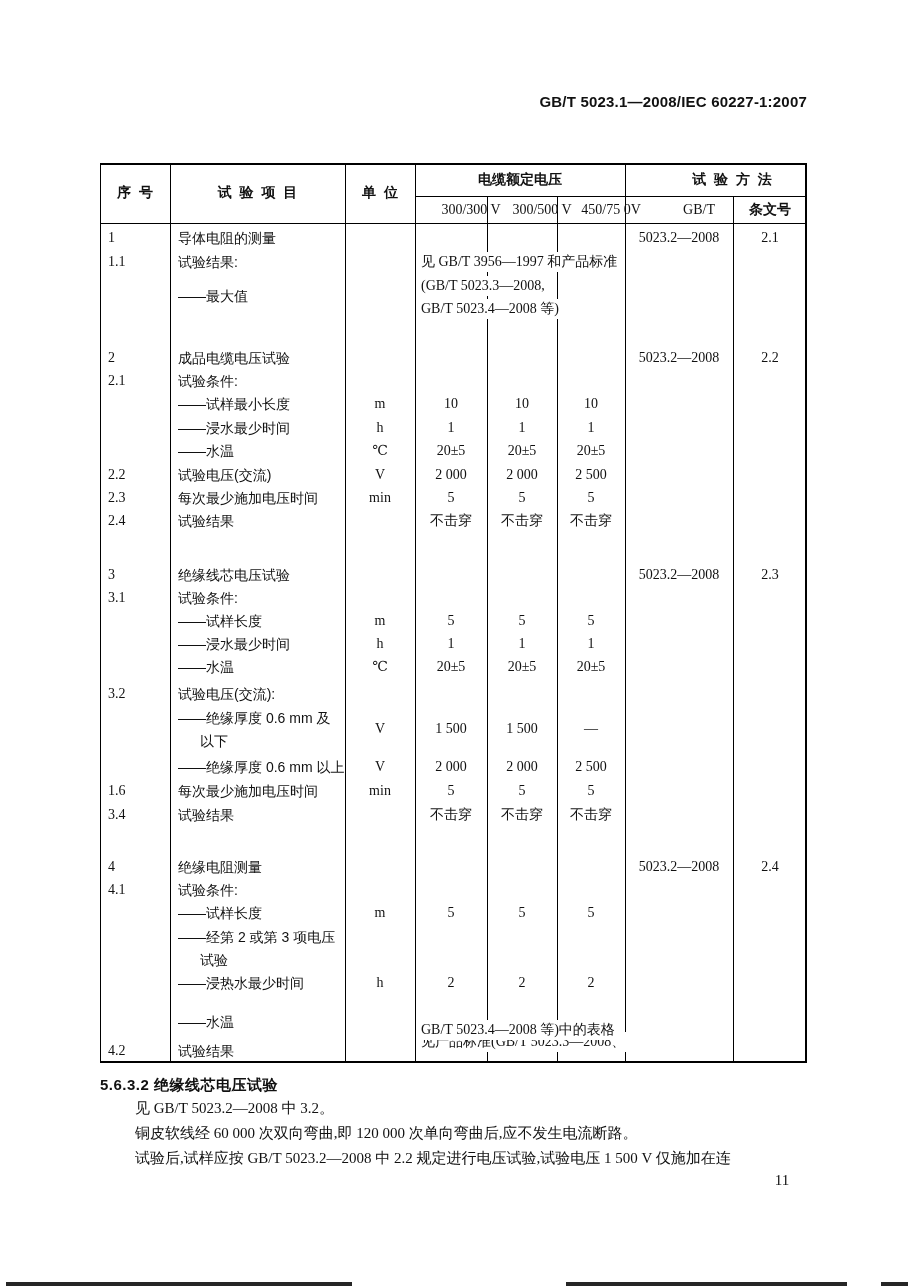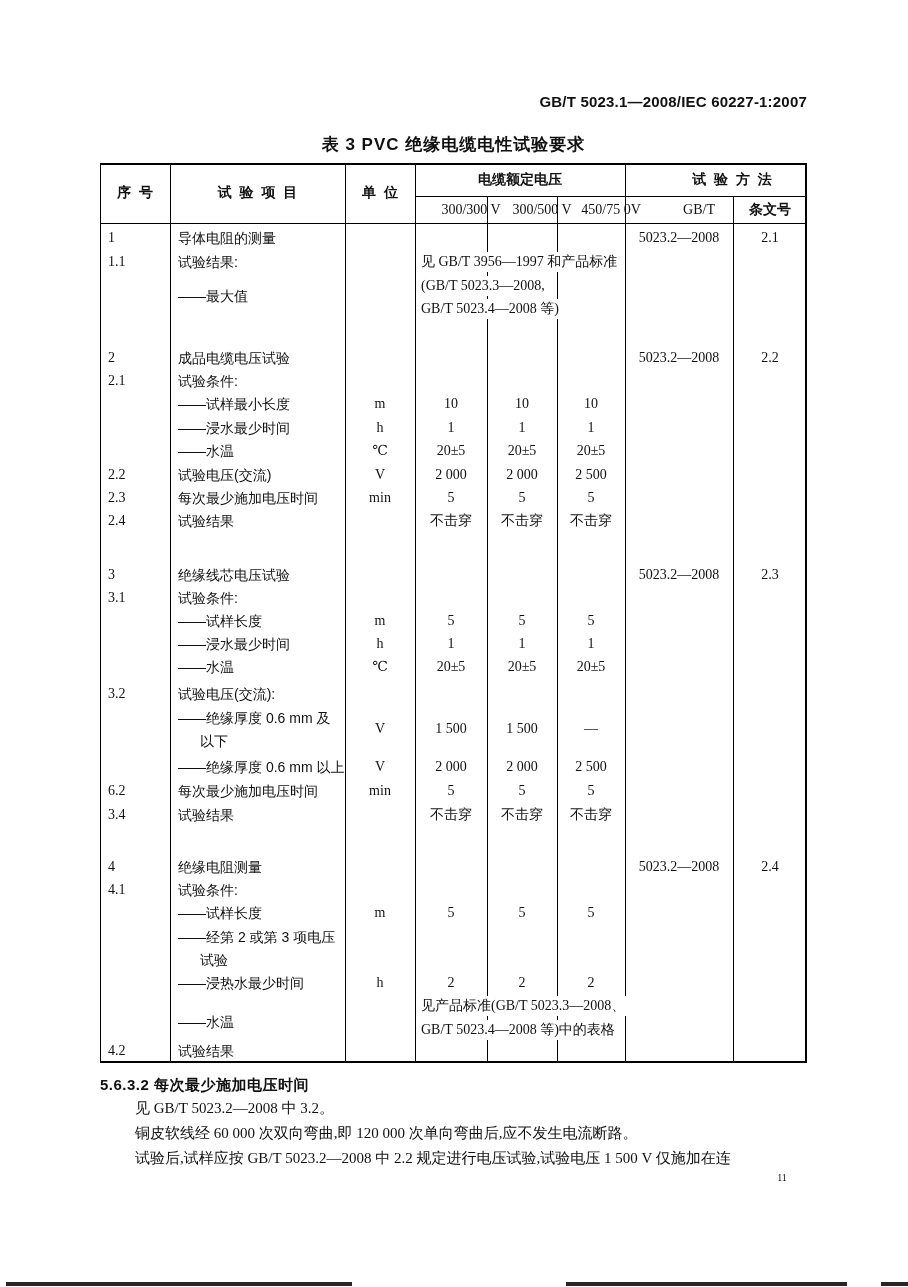--- a/index.html
+++ b/index.html
@@ -43,31 +43,30 @@
   .c-v3{left:457px;width:68px;text-align:center;}
   .c-gbt{left:525px;width:108px;text-align:center;}
   .c-clause{left:633px;width:74px;text-align:center;}
   .c-span{left:316px;padding:0 5px;background:#fff;}
   .foot-heading{
     position:absolute;left:100px;top:1076px;
     font-family:"Liberation Sans","DejaVu Sans",sans-serif;
     font-weight:bold;font-size:15px;letter-spacing:.5px;
   }
   .foot-p{position:absolute;left:135px;width:680px;font-size:15px;height:20px;line-height:20px;white-space:nowrap;}
-  .page-number{position:absolute;left:766px;top:1172px;width:32px;text-align:center;font-size:10px;}
+  .page-number{position:absolute;left:766px;top:1172px;width:32px;text-align:center;font-size:15px;}
   .bar{position:absolute;top:1282px;height:4px;background:#262626;}
 </style>
 </head>
 <body>
 
 <div class="page">
 
   <div class="doc-header">GB/T 5023.1—2008/IEC 60227-1:2007</div>
 
-  <div class="table-title">表 3  PVC 绝缘电缆电性试验要求</div>
 
   <div class="gtable">
 
     <div class="hline thick" style="top:0;"></div>
     <div class="hline thick" style="top:898px;"></div>
     <div class="vline" style="left:0;top:0;height:900px;"></div>
     <div class="vline" style="left:705px;top:0;height:900px;width:2px;"></div>
 
     <div class="hline" style="top:33px;left:315px;width:392px;"></div>
     <div class="hline" style="top:60px;"></div>
@@ -215,21 +214,21 @@
           <span class="c-item cont">以下</span>
         </div>
         <div class="line" style="top: 534px;">
           <span class="c-item">——绝缘厚度 0.6 mm 以上</span>
           <span class="c-unit">V</span>
           <span class="c-v1">2 000</span>
           <span class="c-v2">2 000</span>
           <span class="c-v3">2 500</span>
         </div>
         <div class="line" style="top: 558px;">
-          <span class="c-seq">6.2</span>
+          <span class="c-seq">1.6</span>
           <span class="c-item">每次最少施加电压时间</span>
           <span class="c-unit">min</span>
           <span class="c-v1">5</span>
           <span class="c-v2">5</span>
           <span class="c-v3">5</span>
         </div>
         <div class="line" style="top: 582px;">
           <span class="c-seq">3.4</span>
           <span class="c-item">试验结果</span>
           <span class="c-v1">不击穿</span>
@@ -259,37 +258,37 @@
         <div class="line" style="top: 727px;">
           <span class="c-item cont">试验</span>
         </div>
         <div class="line" style="top: 750px;">
           <span class="c-item">——浸热水最少时间</span>
           <span class="c-unit">h</span>
           <span class="c-v1">2</span>
           <span class="c-v2">2</span>
           <span class="c-v3">2</span>
         </div>
-        <div class="line" style="top: 773px; padding-left: 12px;">
+        <div class="line" style="top: 809px; padding-left: 12px;">
           <span class="c-span">见产品标准(GB/T 5023.3—2008、</span>
         </div>
         <div class="line" style="top: 789px;">
           <span class="c-item">——水温</span>
         </div>
         <div class="line" style="top: 797px;">
           <span class="c-span">GB/T 5023.4—2008 等)中的表格</span>
         </div>
         <div class="line" style="top: 818px;">
           <span class="c-seq">4.2</span>
           <span class="c-item">试验结果</span>
         </div>
       </div>
   </div>
 
-  <div class="foot-heading">5.6.3.2  每次最少施加电压时间</div>
+  <div class="foot-heading">5.6.3.2  绝缘线芯电压试验</div>
   <div class="foot-p" style="top:1098px;">见 GB/T 5023.2—2008 中 3.2。</div>
   <div class="foot-p" style="top:1123px;">铜皮软线经 60 000 次双向弯曲,即 120 000 次单向弯曲后,应不发生电流断路。</div>
   <div class="foot-p" style="top:1148px;">试验后,试样应按 GB/T 5023.2—2008 中 2.2 规定进行电压试验,试验电压 1 500 V 仅施加在连</div>
 
   <div class="page-number">11</div>
 
   <div class="bar" style="left:6px;width:346px;"></div>
   <div class="bar" style="left:566px;width:281px;"></div>
   <div class="bar" style="left:881px;width:27px;"></div>
 

